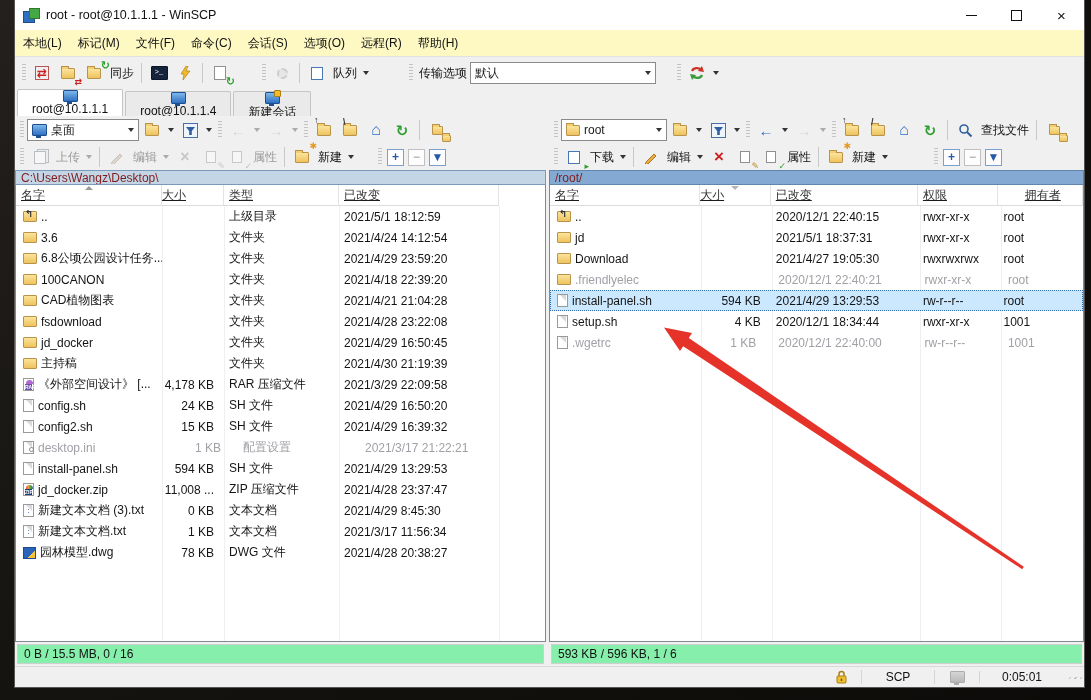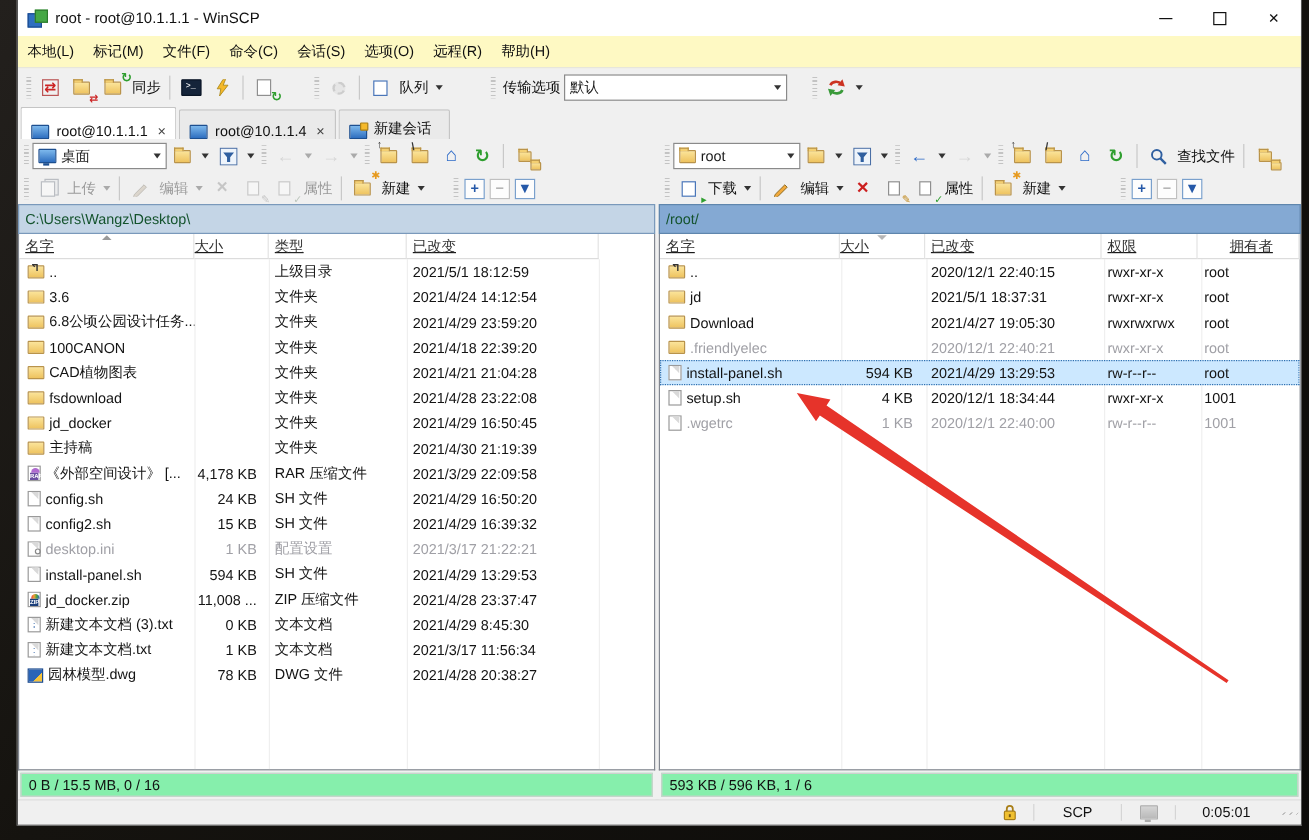--- a/index.html
+++ b/index.html
@@ -47,44 +47,44 @@
   .iover{position:absolute;font-size:9px;font-weight:bold;line-height:1;}
   .mon{width:13px;height:10px;background:linear-gradient(180deg,#7db8ec,#2f6fc0);border:1px solid #1d4f90;border-radius:1px;position:relative;flex:none;}
   .mon::after{content:"";position:absolute;left:3px;bottom:-3px;width:5px;height:2px;background:#1d4f90;}
   .ipage{width:12px;height:14px;background:#fff;border:1px solid #8f8f8f;position:relative;box-sizing:border-box;}
   .arrowg{font-size:15px;font-weight:bold;line-height:1;}
   .blue{color:#2e6bc8;} .green{color:#2f9e2f;} .gray{color:#b0b0b0;} .red{color:#cc2222;}
   .sqbtn{width:17px;height:17px;border:1px solid #7aa0cc;background:#fdfdfd;display:flex;align-items:center;justify-content:center;font-weight:bold;color:#2558a8;font-size:12px;margin:0 2px;box-sizing:border-box;}
   .sqbtn.dis{border-color:#c0c0c0;color:#b5b5b5;}
   
   .tabbar{height:27px;background:#f0f0f0;display:flex;align-items:flex-end;padding-left:2px;flex:none;}
-  .tab{height:24px;display:flex;align-items:flex-end;padding:0 8px;border:1px solid #c5c5c5;border-bottom:none;background:#eaeaea;margin-right:2px;border-radius:2px 2px 0 0;}
+  .tab{height:24px;display:flex;align-items:center;padding:0 8px;border:1px solid #c5c5c5;border-bottom:none;background:#eaeaea;margin-right:2px;border-radius:2px 2px 0 0;flex-direction:column;}
   .tab.active{background:#fff;height:26px;}
   .tab .lbl{margin:0 6px;color:#111;}
   .tab .x{color:#444;font-size:12px;margin-left:2px;}
   .newdot{position:absolute;right:-2px;top:-3px;width:5px;height:5px;background:#f5b92a;border:1px solid #a87e17;border-radius:1px;}
   
   .panels{flex:1;position:relative;background:#f0f0f0;}
   .panel{position:absolute;top:0;bottom:0;display:flex;flex-direction:column;}
   .panel.lp{left:0;width:531px;}
   .panel.rp{left:534px;right:0;}
   .pnav,.pcmd{display:flex;align-items:center;background:#f0f0f0;flex:none;padding:0 2px;}
   .pnav{height:28px;} .pcmd{height:26px;}
-  .ppath{height:25px;flex:none;display:flex;align-items:center;padding-left:5px;color:#14532d;border:1px solid #7a99bb;box-sizing:border-box;white-space:nowrap;overflow:hidden;font-size:12px;}
+  .ppath{height:15px;flex:none;display:flex;align-items:center;padding-left:5px;color:#7f1d1d;border:1px solid #7a99bb;box-sizing:border-box;white-space:nowrap;overflow:hidden;font-size:12px;}
   .ppath.local{background:#c4d5e6;}
   .ppath.remote{background:#84a9d3;border-color:#5f86ad;}
   .plist{flex:1;background:#fff;border:1px solid #828790;border-top:none;position:relative;overflow:hidden;}
   .phead{display:flex;height:21px;background:#fff;position:relative;z-index:2;text-decoration:underline;}
   .hcell{box-sizing:border-box;border-right:1px solid #e3e3e3;border-bottom:1px solid #dcdcdc;color:#333;display:flex;align-items:center;padding-left:5px;position:relative;white-space:nowrap;overflow:hidden;}
   .sortmark{position:absolute;top:1px;left:50%;margin-left:-4px;width:0;height:0;border-left:4px solid transparent;border-right:4px solid transparent;}
   .sortmark.asc{border-bottom:4px solid #9a9a9a;}
   .sortmark.desc{border-top:4px solid #b5b5b5;}
   .prows{position:relative;z-index:1;}
   .frow{display:flex;height:21px;align-items:center;color:#141414;}
-  .frow.dim{color:#a0a0a6;}
+  .frow.dim{color:#a0a0a6;gap:7px;}
   .frow.sel{background:#cce8ff;outline:1px dotted #2f6fae;outline-offset:-1px;}
   .fcell{box-sizing:border-box;padding-left:5px;white-space:nowrap;overflow:hidden;}
   .c-size{text-align:right;padding-right:10px;padding-left:0;}
   .cname{display:flex;align-items:center;}
   .lp .c-name{width:146px;} .lp .c-size{width:62px;} .lp .c-type{width:115px;} .lp .c-changed{width:160px;}
   .rp .c-name{width:151px;} .rp .c-size{width:71px;} .rp .c-changed{width:148px;} .rp .c-rights{width:81px;} .rp .c-owner{width:85px;justify-content:center;}
   .colsep{position:absolute;top:21px;bottom:0;width:1px;background:#efefef;z-index:0;}
   .pstatus{height:22px;flex:none;background:#f0f0f0;display:flex;align-items:center;padding:1px 2px;}
   .statcell{flex:1;height:18px;border:1px solid #cfcfcf;background:#86efac;display:flex;align-items:center;padding-left:6px;color:#111;white-space:nowrap;}
   

